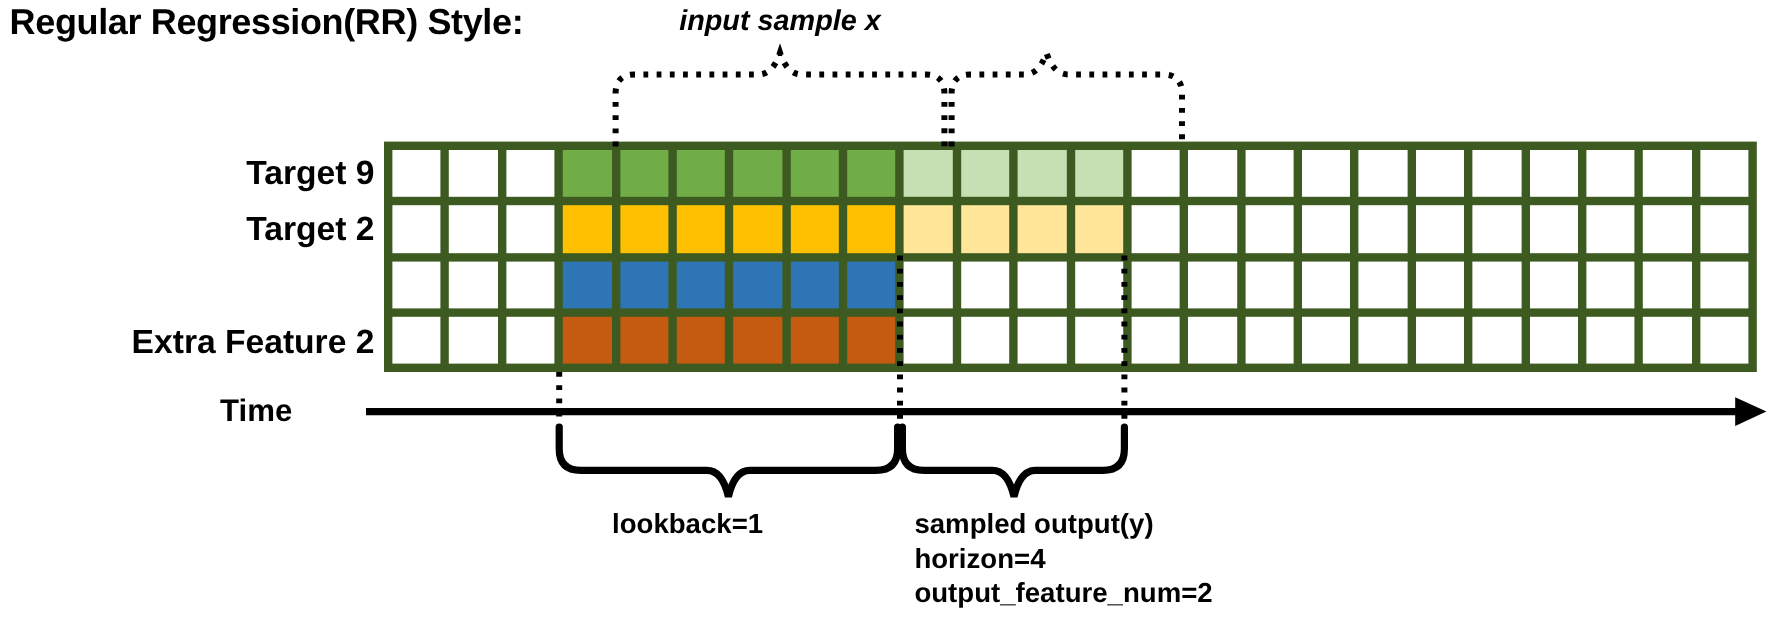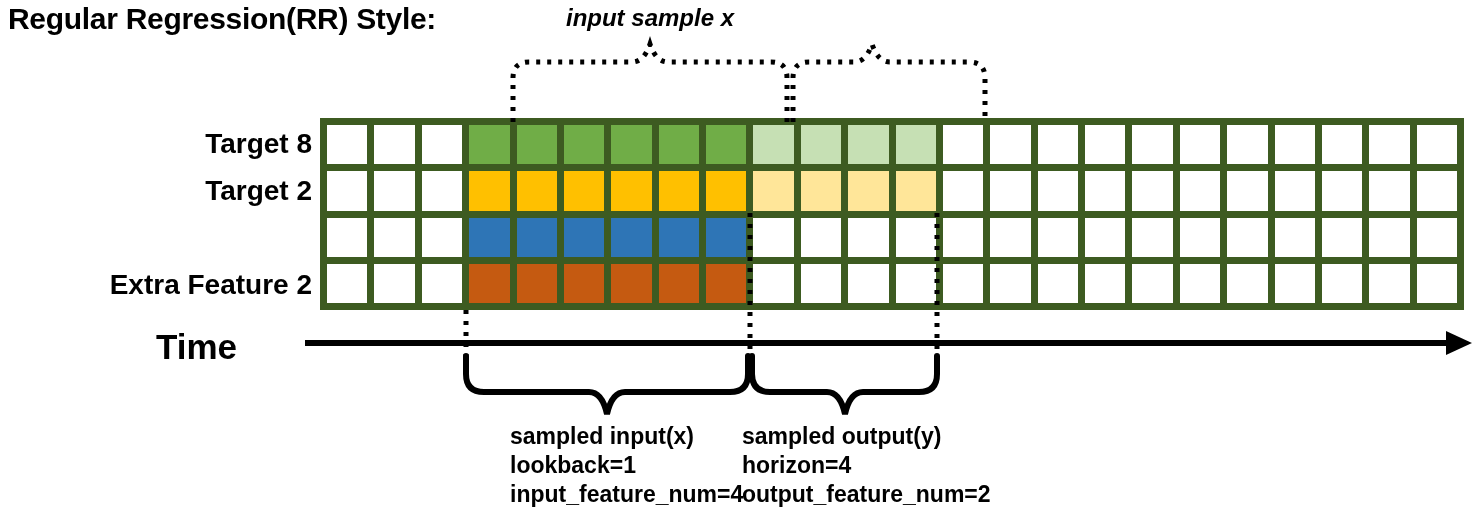--- a/index.html
+++ b/index.html
@@ -41,40 +41,40 @@
   }
 
   .sample-label {
     position: absolute; top: 4px; width: 300px;
     text-align: center;
     font-size: 24px; font-weight: 600; font-style: italic;
     white-space: nowrap;
   }
 
   .time-label {
-    position: absolute; left: 156px; top: 327px; width: 155px;
-    text-align: left;
-    font-size: 35px; font-weight: 700;
+    position: absolute; left: 136px; top: 327px; width: 155px;
+    text-align: center;
+    font-size: 26px; font-weight: 700;
   }
 
   .anno-block {
     position: absolute; top: 422px;
     font-size: 23px; font-weight: 600;
     line-height: 29px;
     white-space: nowrap;
   }
 </style>
 </head>
 <body>
 
 <div class="canvas">
 
   <div class="title">Regular Regression(RR) Style:</div>
 
-  <div class="row-label" style="top:128px">Target 8</div>
+  <div class="row-label" style="top:128px">Target 9</div>
   <div class="row-label" style="top:175px">Target 2</div>
   <div class="row-label" style="top:269px">Extra Feature 2</div>
 
   <div class="grid" style="background: rgb(61, 91, 33); grid-template-columns: repeat(24, 1fr);">
       <div class="cell" style="background: rgb(255, 255, 255);"></div>
       <div class="cell" style="background: rgb(255, 255, 255);"></div>
       <div class="cell" style="background: rgb(255, 255, 255);"></div>
       <div class="cell" style="background: rgb(112, 173, 71);"></div>
       <div class="cell" style="background: rgb(112, 173, 71);"></div>
       <div class="cell" style="background: rgb(112, 173, 71);"></div>
@@ -184,24 +184,22 @@
 
     <path d="M 466 356 L 466 374 Q 466 392 484 392 L 589 392 Q 602 392 607 414 Q 612 392 625 392 L 730 392 Q 748 392 748 374 L 748 356" fill="none" stroke="#000" stroke-width="6" stroke-linecap="round"></path>
     <path d="M 752 356 L 752 374 Q 752 392 770 392 L 827 392 Q 840 392 845 414 Q 850 392 863 392 L 919 392 Q 937 392 937 374 L 937 356" fill="none" stroke="#000" stroke-width="6" stroke-linecap="round"></path>
   </svg>
 
   <div class="sample-label" style="left:500px">input sample x</div>
 
   <div class="time-label">Time</div>
 
   <div class="anno-block" style="left:510px">
-    <div>sampled input(x)</div>
     <div>lookback=1</div>
-    <div>input_feature_num=4</div>
   </div>
 
-  <div class="anno-block" style="left:742px">
+  <div class="anno-block" style="left:762px">
     <div>sampled output(y)</div>
     <div>horizon=4</div>
     <div>output_feature_num=2</div>
   </div>
 
 </div>
 
 </body></html>

